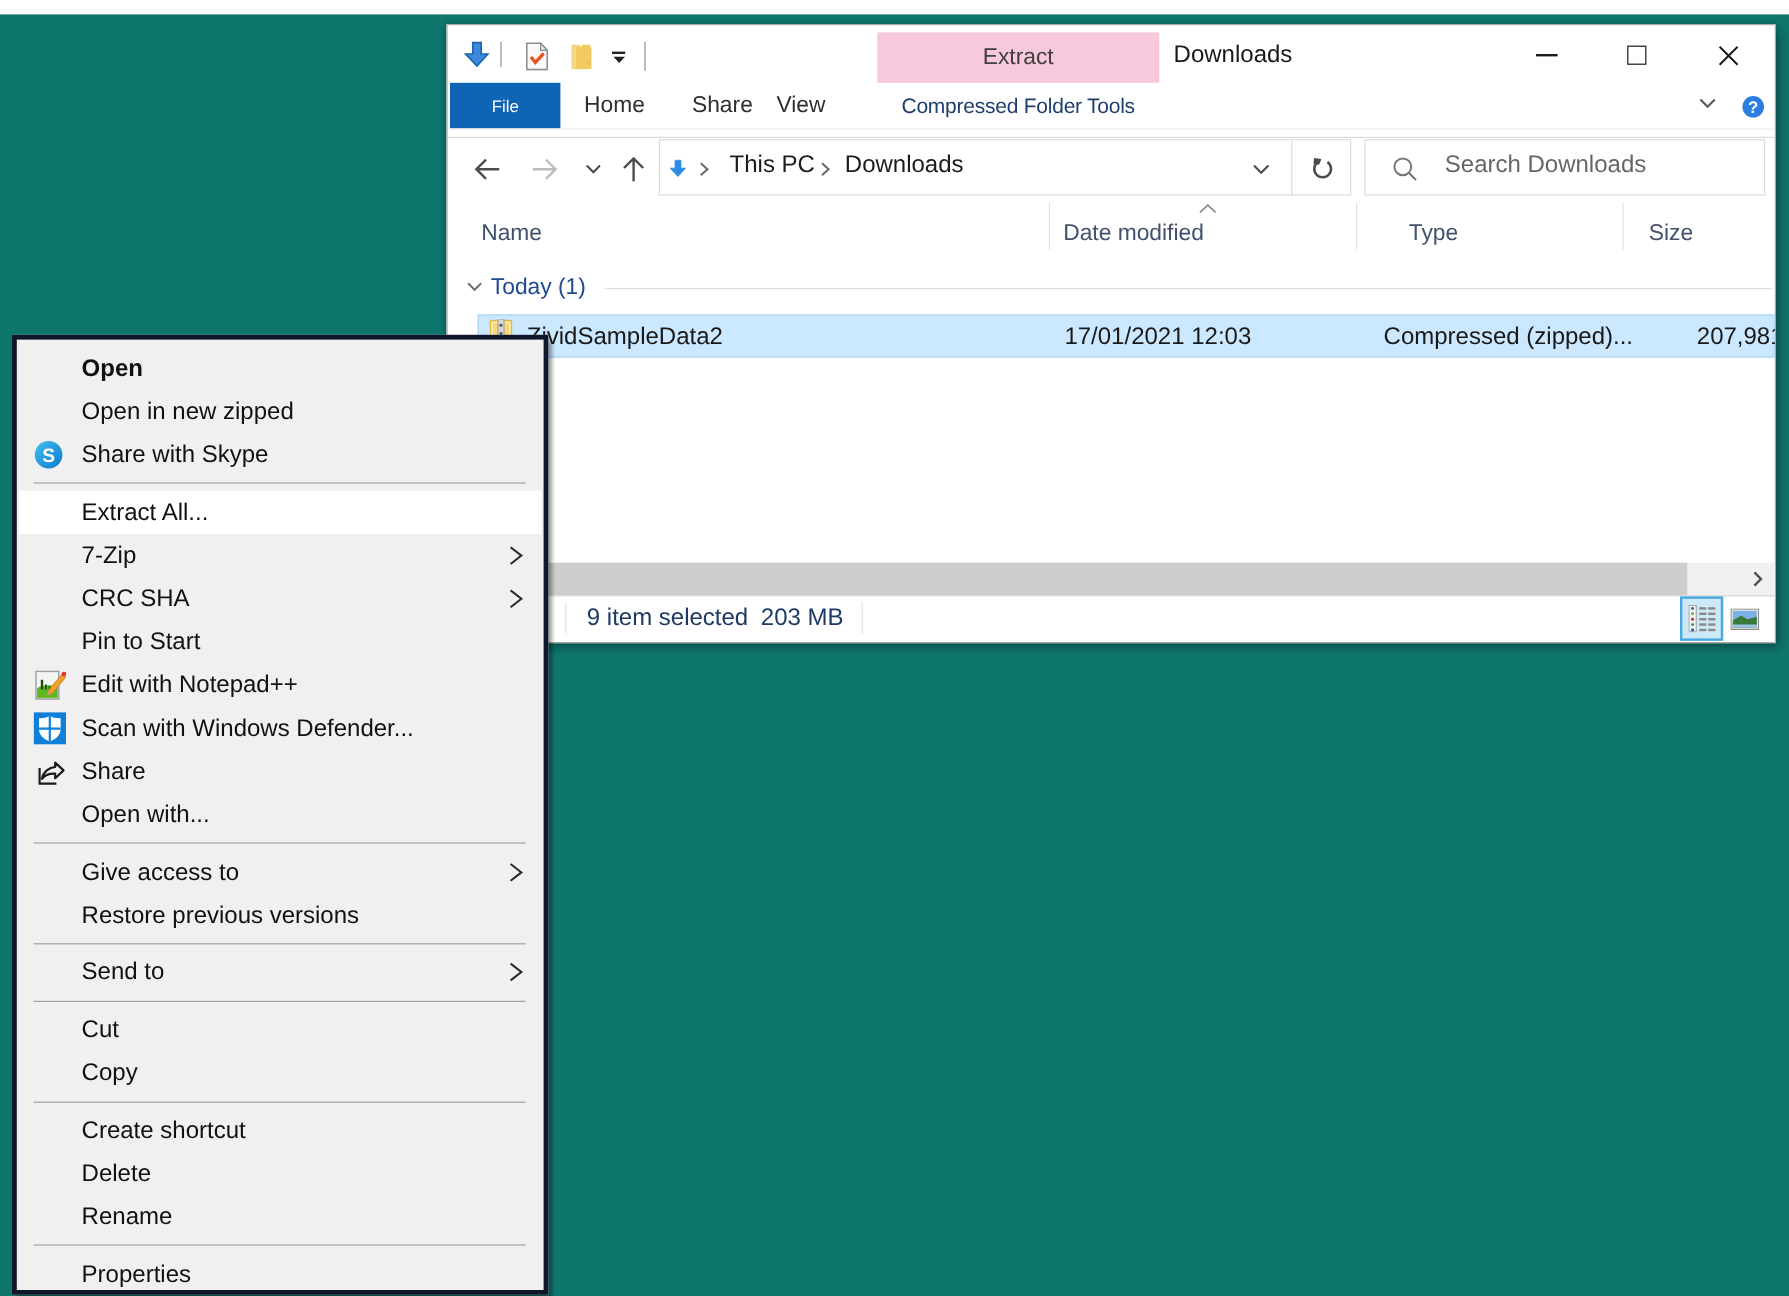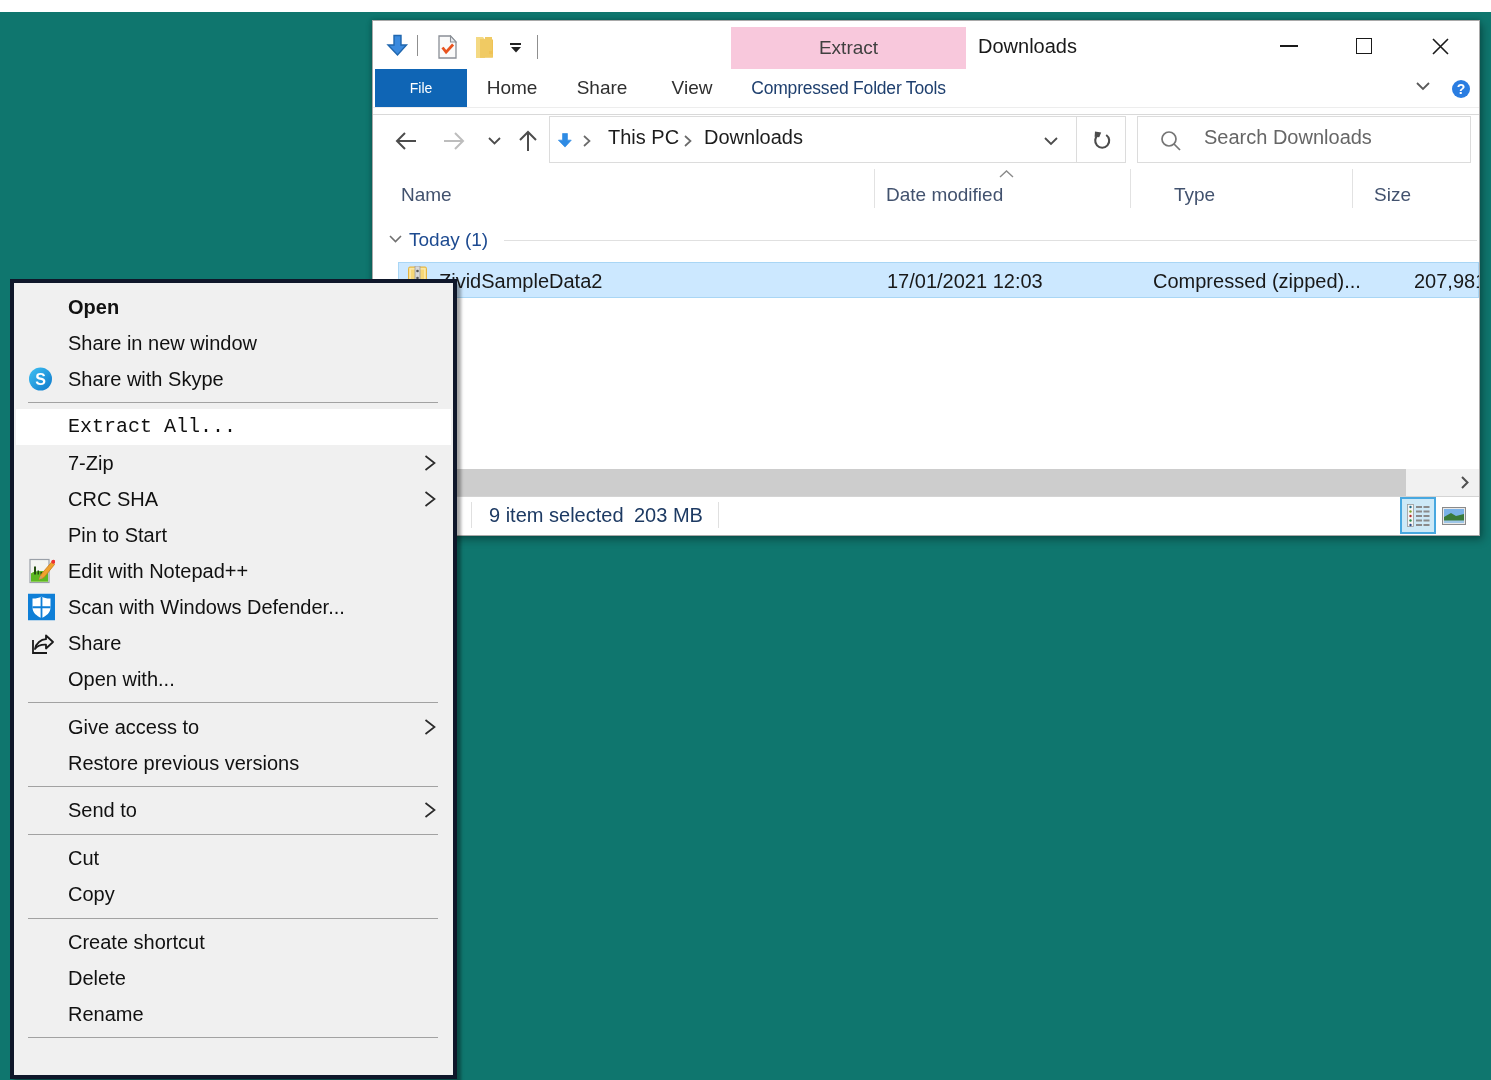--- a/index.html
+++ b/index.html
@@ -6,21 +6,21 @@
 *{box-sizing:border-box;}
 #page{position:relative;width:1491px;height:1080px;overflow:hidden;background:#0f766e;
   font-family:"Liberation Sans",sans-serif;color:#1b1b1b;margin-top:12px;}
 .abs{position:absolute;white-space:nowrap;}
 #win{left:372px;top:8px;width:1108px;height:516px;background:#fff;overflow:hidden;
   border:1px solid #a9a9a9;box-shadow:3px 4px 8px rgba(0,0,0,.30),-2px 0 5px rgba(0,0,0,.10),0 -1px 4px rgba(0,0,0,.08);}
 #win .abs{position:absolute;white-space:nowrap;}
 .t20{font-size:20px;}
 .hdrtxt{font-size:19px;color:#42526e;}
 .mi{position:relative;height:36px;line-height:36px;padding-left:54px;white-space:nowrap;}
-.mi.hov{background:#fff;margin:0 2px;padding-left:52px;font-family:Liberation Mono, monospace;}
+.mi.hov{background:#fff;margin:0 2px;padding-left:52px;}
 .sep{height:1px;background:#a2a2a2;margin:5.4px 15px 5.4px 14px;}
 .mic{position:absolute;left:14px;top:50%;transform:translateY(-50%);}
 .sub{position:absolute;right:16px;top:50%;transform:translateY(-50%);}
 </style>
 </head>
 <body>
 <div id="page">
   <div id="win" class="abs">
 
     <svg class="abs" style="left:13px;top:13px" width="23" height="23" viewBox="0 0 23 23">
@@ -56,21 +56,21 @@
     </svg>
 
     <svg class="abs" style="left:1043px;top:61px" width="14" height="9" viewBox="0 0 14 9">
         <path d="M1 1 l6 6 6-6" fill="none" stroke="#5a5a5a" stroke-width="1.8"></path>
       </svg>
     <div class="abs" style="left:1079px;top:59px;width:18px;height:18px;border-radius:50%;background:#2a7de1;color:#fff;font-size:14px;font-weight:bold;text-align:center;line-height:18px">?</div>
 
     <div class="abs" style="left:2px;top:48px;width:92px;height:38px;background:#0f65b5;color:#fff;text-align:center;line-height:38px;font-size:14px">File</div>
     <div class="abs t20" style="left:94px;top:48px;width:90px;height:38px;text-align:center;line-height:38px;color:#2f2f2f;font-size:19px">Home</div>
     <div class="abs t20" style="left:184px;top:48px;width:90px;height:38px;text-align:center;line-height:38px;color:#2f2f2f;font-size:19px">Share</div>
-    <div class="abs t20" style="left:274px;top:48px;width:90px;height:38px;text-align:center;line-height:38px;color:#2f2f2f;font-size:19px">View</div>
+    <div class="abs t20" style="left:274px;top:48px;width:90px;height:38px;line-height:38px;color:#2f2f2f;font-size:19px">View</div>
     <div class="abs" style="left:358px;top:48px;width:235px;height:38px;text-align:center;line-height:38px;font-size:17.5px;color:#1e3f6e;letter-spacing:-0.2px;white-space:nowrap">Compressed Folder Tools</div>
     <div class="abs" style="left:0;top:86px;width:1106px;height:1px;background:#ededed"></div>
     <div class="abs" style="left:0;top:93px;width:1106px;height:1px;background:#d9d9d9"></div>
 
     <svg class="abs" style="left:22px;top:110px" width="22" height="20" viewBox="0 0 22 20">
       <path d="M21 10 H2 M10 2 L2 10 l8 8" fill="none" stroke="#4c4c4c" stroke-width="2"></path>
     </svg>
 
     <svg class="abs" style="left:70px;top:110px" width="22" height="20" viewBox="0 0 22 20">
       <path d="M1 10 H20 M12 2 l8 8 -8 8" fill="none" stroke="#bdbdbd" stroke-width="2"></path>
@@ -181,21 +181,21 @@
     <svg class="abs" style="left:1069px;top:486px" width="24" height="18" viewBox="0 0 24 18">
       <rect x="0.5" y="0.5" width="23" height="17" fill="#e8e8e8" stroke="#8a8a8a" stroke-width="1"></rect>
       <rect x="2" y="2" width="20" height="14" fill="#7ab2e8"></rect>
       <path d="M2 16 L2 10 L9 6 L14 9 L22 7 L22 16 z" fill="#3a7a3a"></path>
       <path d="M2 13.5 h20 v2.5 h-20 z" fill="#9ec6e8"></path>
     </svg>
   </div>
 
   <div id="menu" class="abs" style="left:10px;top:267px;width:447px;height:800px;background:#f0f0f0;border:4px solid #0f172a;box-shadow:4px 4px 3px rgba(0,0,0,.35);padding-top:6px;font-size:20px;color:#111">
     <div class="mi"><b>Open</b></div>
-    <div class="mi">Share in new window</div>
+    <div class="mi">Open in new zipped</div>
     <div class="mi"><svg class="mic" width="25" height="25" viewBox="0 0 25 25">
       <defs>
             <linearGradient id="sk" x1="0" y1="0" x2="1" y2="1">
               <stop offset="0" stop-color="#3fc1f3"></stop>
               <stop offset="1" stop-color="#0e78ca"></stop>
             </linearGradient>
           </defs>
       <circle cx="12.5" cy="12.5" r="11.5" fill="url(#sk)"></circle>
       <text x="12.5" y="18.5" text-anchor="middle" font-family="Liberation Sans" font-size="16" font-weight="bold" fill="#fff">S</text>
     </svg>Share with Skype</div>
@@ -237,14 +237,15 @@
           <path d="M1.5 1.5 l9 7 -9 7" fill="none" stroke="#2b2b2b" stroke-width="1.7"></path>
         </svg></div>
     <div class="sep"></div>
     <div class="mi">Cut</div>
     <div class="mi">Copy</div>
     <div class="sep"></div>
     <div class="mi">Create shortcut</div>
     <div class="mi">Delete</div>
     <div class="mi">Rename</div>
     <div class="sep"></div>
+    <div class="mi">Properties</div>
   </div>
 </div>
 
 </body></html>

